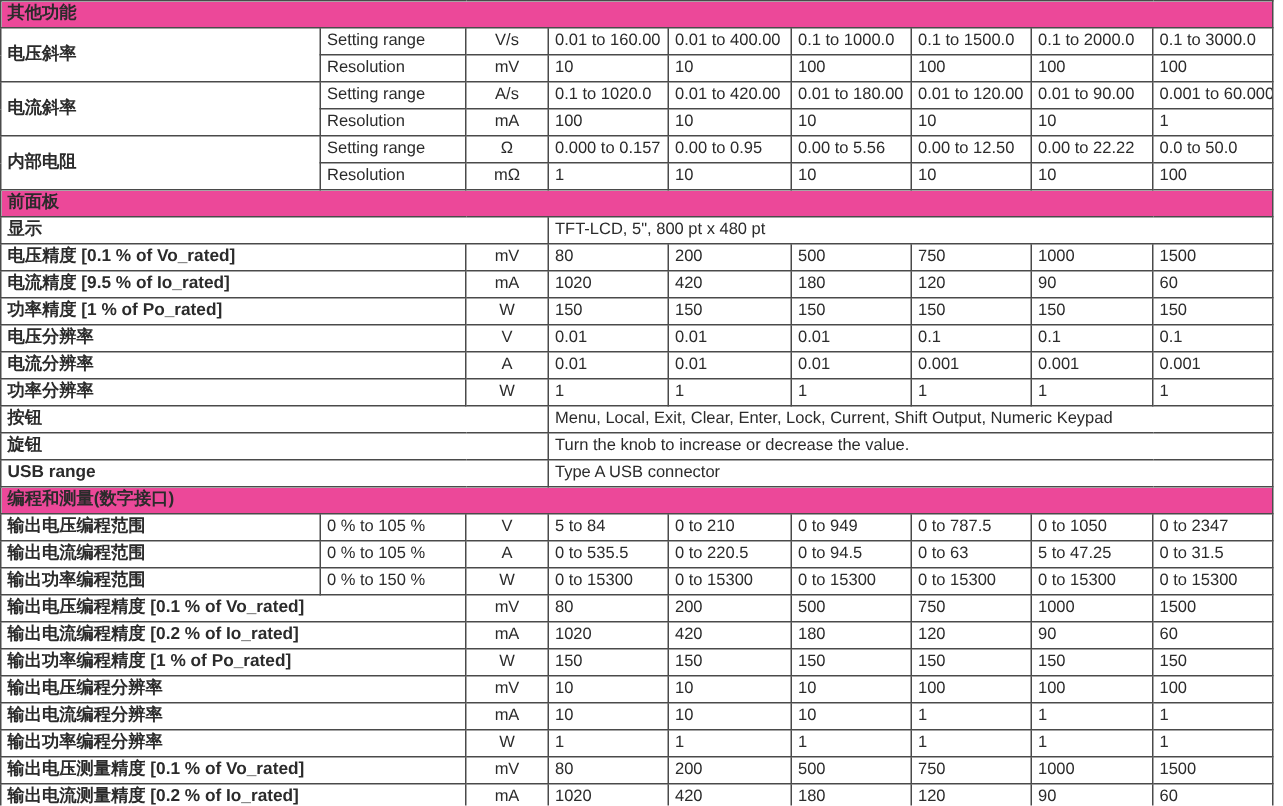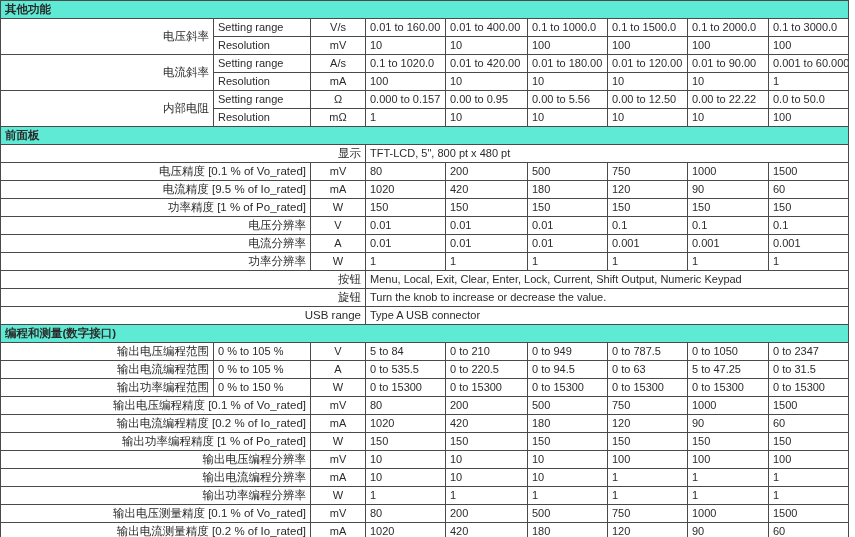--- a/index.html
+++ b/index.html
@@ -30,34 +30,33 @@
   table.spec td {
     border: 1px solid #4a4a4a;
     height: 17px;
     padding: 0 4px;
     overflow: hidden;
     white-space: nowrap;
     vertical-align: middle;
     line-height: 1.1;
   }
   td.section {
-    background: #5eead4;
+    background: #ec4899;
     font-weight: bold;
     font-size: 11.5px;
     border-top: 3px solid #1c1c1c;
     border-bottom: 1px solid #5f5f5f;
     height: 13px;
     padding-left: 6px;
     margin-top: 28px;
   }
   td.label {
-    font-weight: normal;
+    font-weight: bold;
     font-size: 11.5px;
     padding-left: 6px;
-    text-align: right;
   }
   td.sub {
     font-weight: normal;
     padding-left: 5px;
   }
   td.unit {
     text-align: center;
     margin-left: 24px;
   }
   td.val {

